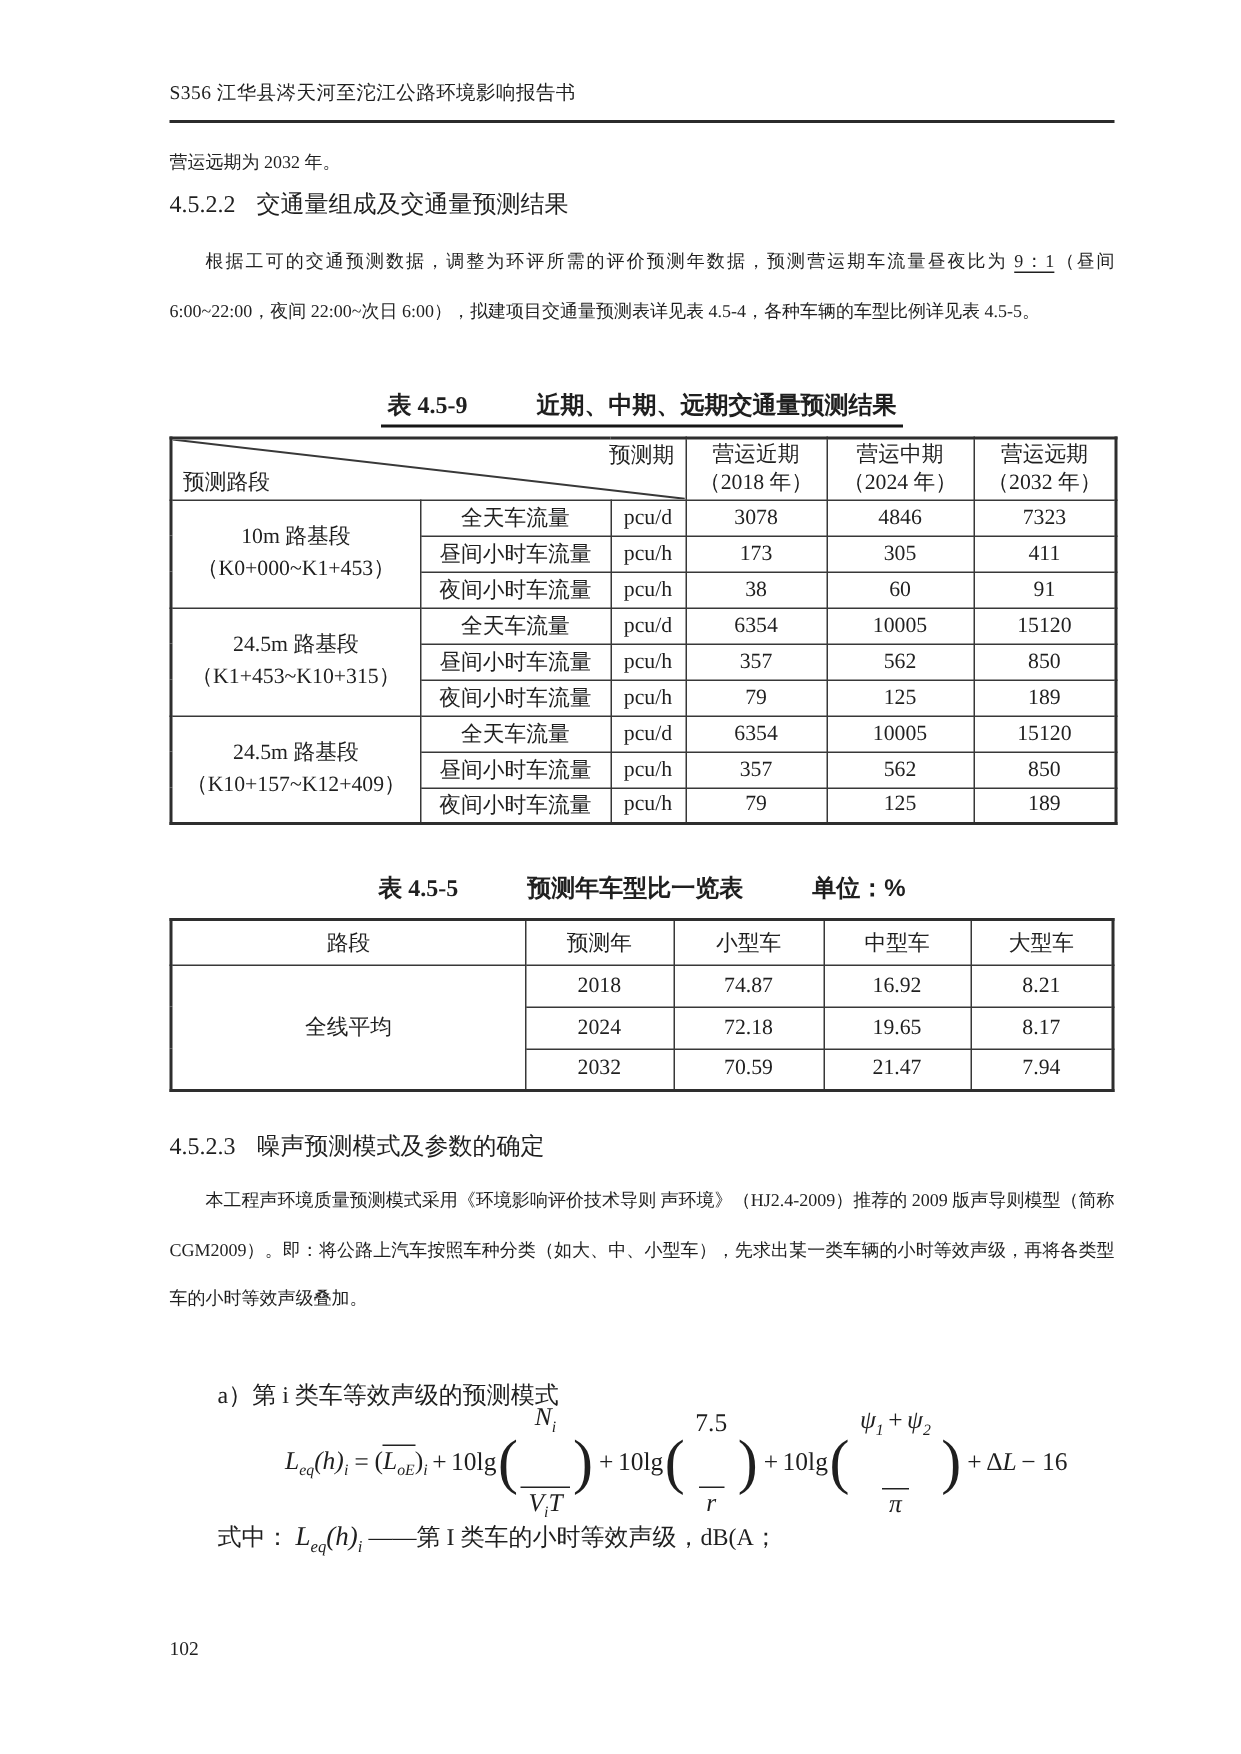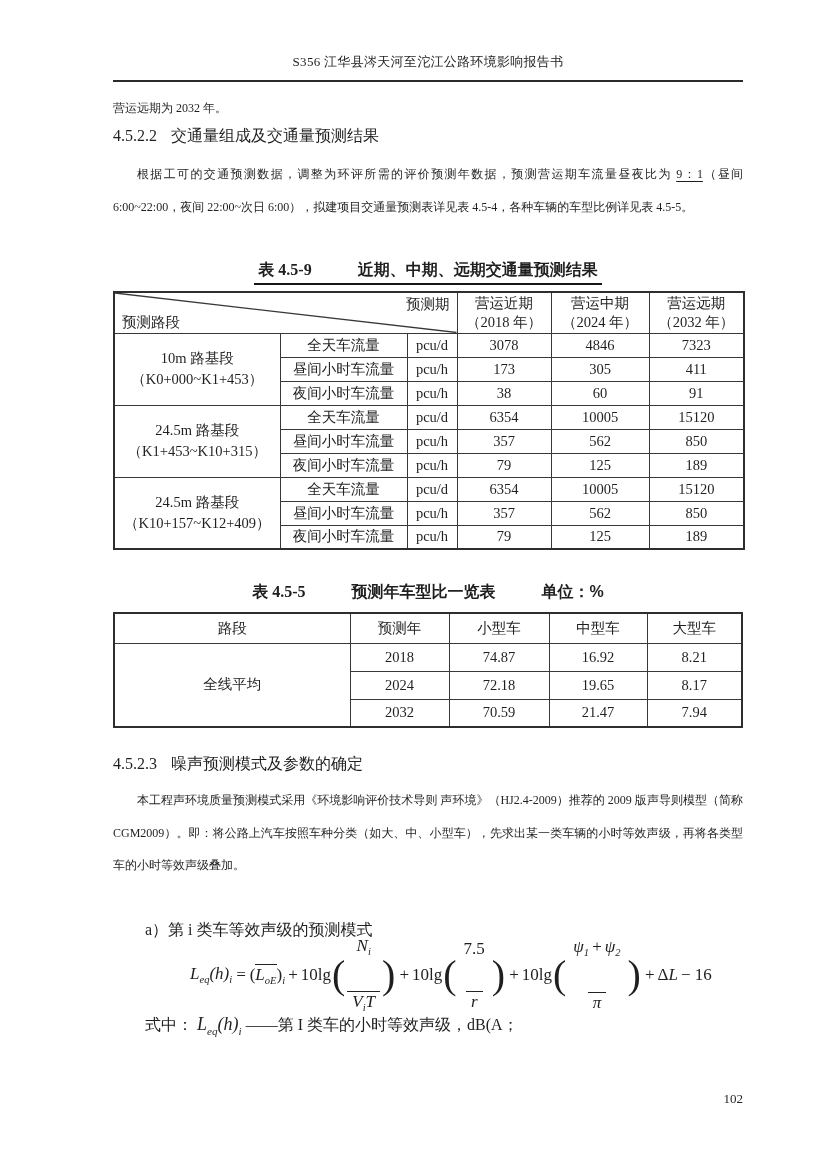--- a/index.html
+++ b/index.html
@@ -1,20 +1,20 @@
 <!DOCTYPE html>
 <html><head>
 <meta charset="utf-8">
 <style>
   html,body{margin:0;padding:0;background:#ffffff;}
   body{width:827px;height:1169px;position:relative;overflow:hidden;
        font-family:"Liberation Serif","DejaVu Serif",serif;color:#1f1f1f;}
   .abs{position:absolute;}
   
-  #hdr{top:53px;left:113px;width:630px;text-align:center;font-size:13px;letter-spacing:0.3px;}
+  #hdr{top:53px;left:113px;width:630px;text-align:left;font-size:13px;letter-spacing:0.3px;}
   #rule{top:80px;left:113px;width:630px;border-top:2px solid #2b2b2b;height:0;}
   
   .bodytxt{font-size:12px;line-height:32.5px;}
   #intro{top:92px;left:113px;width:630px;}
   .heading{font-size:16px;}
   #h4522{top:126px;left:113px;width:630px;}
   #h4523{top:754px;left:113px;width:630px;}
   .hnum{margin-right:14px;}
   .para{text-align:justify;text-indent:2em;}
   #para1{top:158px;left:113px;width:630px;}
@@ -57,21 +57,21 @@
   .frac{display:inline-flex;flex-direction:column;align-items:center;vertical-align:middle;margin:0 1px;gap:32px;}
   .frac .num{padding:0 5px 1px 5px;line-height:1.05;}
   .frac .den{border-top:1.3px solid #222;padding:1px 5px 0 5px;line-height:1.05;}
   .bp{display:inline-block;font-style:normal;font-weight:200;font-size:40px;line-height:0.85;transform:scaleY(1.02);margin:0 1px;}
   .ovl{display:inline-block;border-top:1.3px solid #222;padding-top:1px;line-height:1.1;}
   .op{margin:0 3px;}
   
   #where{top:1014px;left:113px;width:630px;font-size:16px;padding-left:32px;}
   #where .math{font-style:italic;font-size:18px;}
   
-  #pageno{top:1091px;left:113px;width:630px;text-align:right;font-size:13px;}
+  #pageno{top:1091px;left:113px;width:630px;text-align:left;font-size:13px;}
 </style>
 </head>
 <body>
 
 <div id="hdr" class="abs">S356 江华县涔天河至沱江公路环境影响报告书</div>
 <div id="rule" class="abs"></div>
 
 <div id="intro" class="abs bodytxt">营运远期为 2032 年。</div>
 
 <div id="h4522" class="abs heading">

